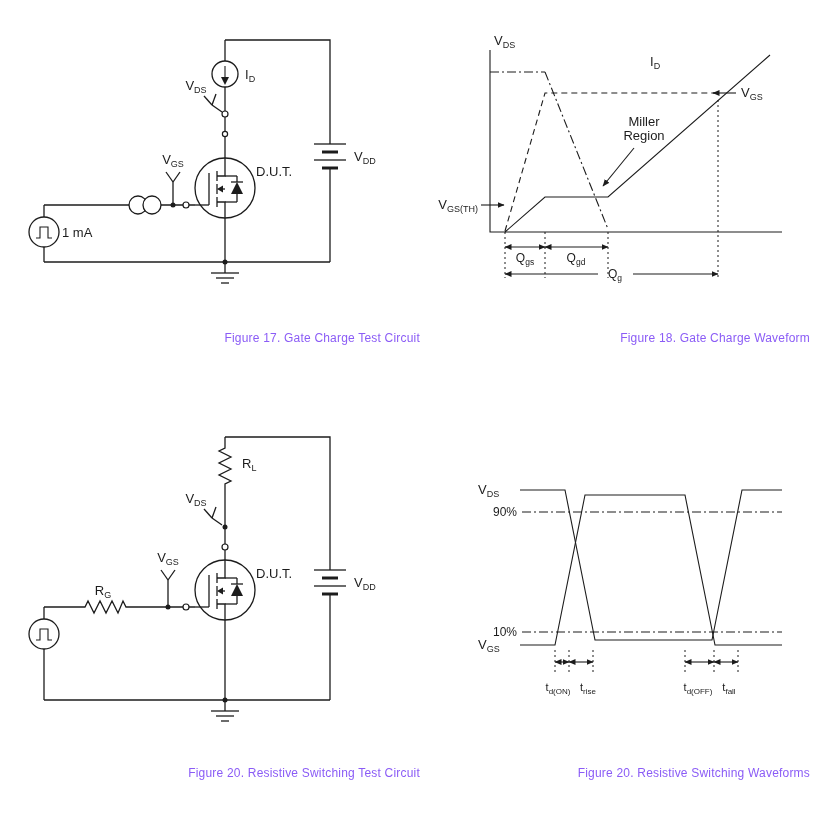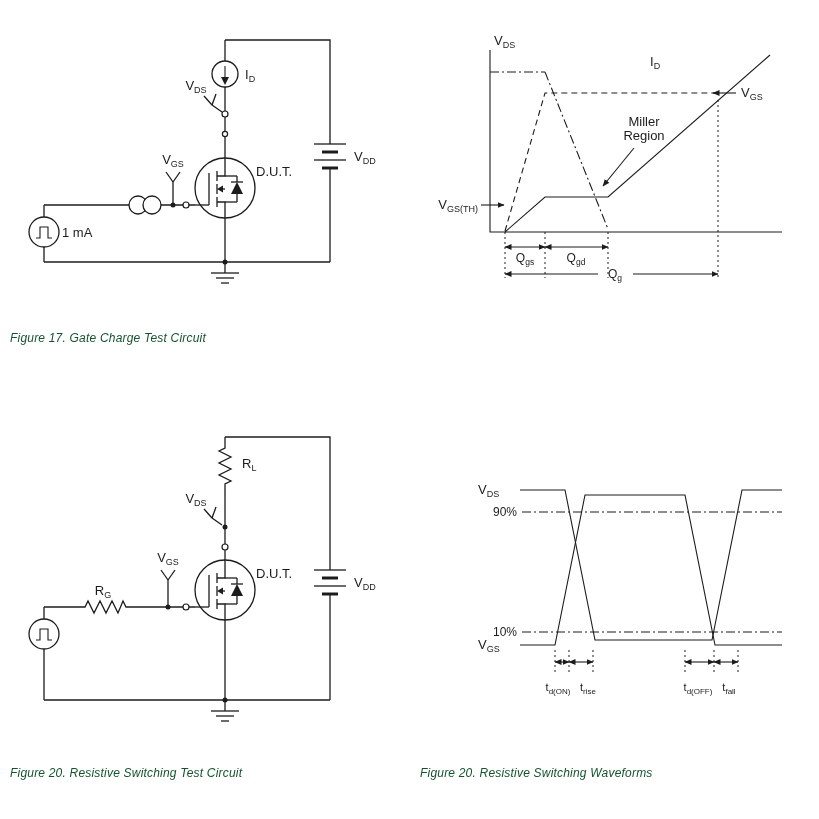--- a/index.html
+++ b/index.html
@@ -14,21 +14,21 @@
   .f{fill:#1c1c1c;stroke:none;}
   .node{fill:#1c1c1c;stroke:none;}
   .onode{fill:#ffffff;stroke:#1c1c1c;stroke-width:1.2;}
   .msk{fill:#ffffff;stroke:#1c1c1c;stroke-width:1.3;}
   text{font-family:"Liberation Sans",sans-serif;font-size:13px;fill:#1c1c1c;}
   .sub{font-size:9px;}
   .m12{font-size:12px;}
   .m12 .sub{font-size:8.5px;}
   .m11{font-size:11px;}
   .m11 .sub{font-size:8px;}
-  .cap{position:absolute;font-size:12px;color:#14532d;text-align:left;letter-spacing:.2px;font-style:italic;}
+  .cap{position:absolute;font-size:12px;color:#8b5cf6;text-align:right;letter-spacing:.2px;}
 </style>
 </head>
 <body>
 
 <div id="page">
 
   <svg style="left:10px;top:10px" width="410" height="315" viewBox="0 0 410 315">
 
     <g class="w">
       <path d="M215,30 H320 V134"></path>
@@ -152,20 +152,21 @@
       <line x1="298" y1="90" x2="298" y2="268"></line>
     </g>
     <line class="thin" x1="85" y1="237" x2="125" y2="237" marker-start="url(#ah18)" marker-end="url(#ah18)"></line>
     <line class="thin" x1="125" y1="237" x2="188" y2="237" marker-start="url(#ah18)" marker-end="url(#ah18)"></line>
     <text class="m12" x="105" y="252" text-anchor="middle"><tspan>Q</tspan><tspan class="sub" dy="3">gs</tspan></text>
     <text class="m12" x="156" y="252" text-anchor="middle"><tspan>Q</tspan><tspan class="sub" dy="3">gd</tspan></text>
     <line class="thin" x1="85" y1="264" x2="178" y2="264" marker-start="url(#ah18)"></line>
     <line class="thin" x1="213" y1="264" x2="298" y2="264" marker-end="url(#ah18)"></line>
     <text class="m12" x="195" y="268" text-anchor="middle"><tspan>Q</tspan><tspan class="sub" dy="3">g</tspan></text>
   </svg>
+  <div class="cap" style="left:420px;top:331px;width:390px">Figure 18. Gate Charge Waveform</div>
 
   <svg style="left:10px;top:400px" width="410" height="360" viewBox="0 0 410 360">
     <g class="w">
       <path d="M215,37 H320 V170"></path>
       <line x1="215" y1="37" x2="215" y2="45"></line>
       <line x1="215" y1="95" x2="215" y2="160"></line>
       <line x1="34" y1="207" x2="34" y2="219"></line>
       <line x1="34" y1="207" x2="70" y2="207"></line>
       <line x1="128" y1="207" x2="185" y2="207"></line>
       <line x1="34" y1="249" x2="34" y2="300"></line>

